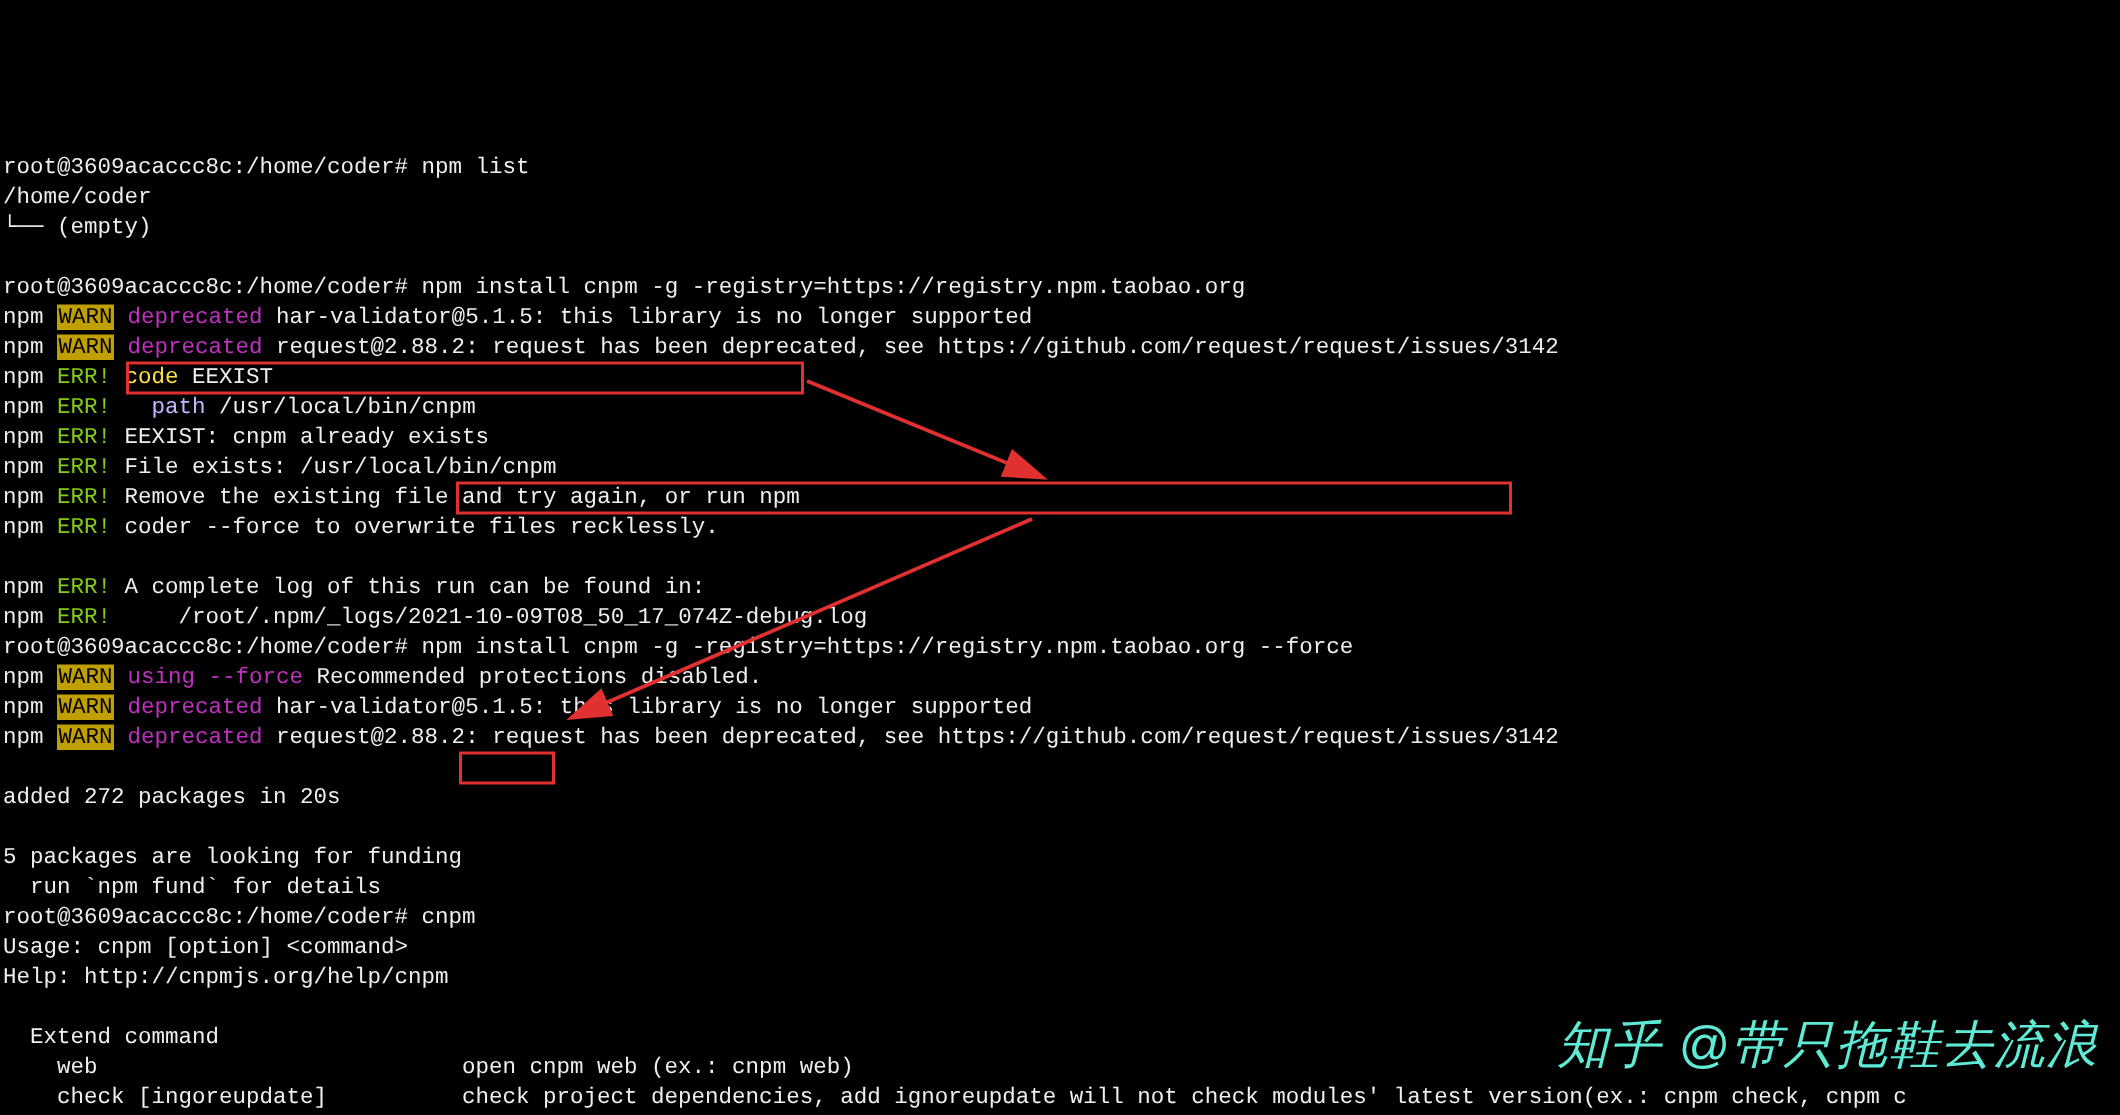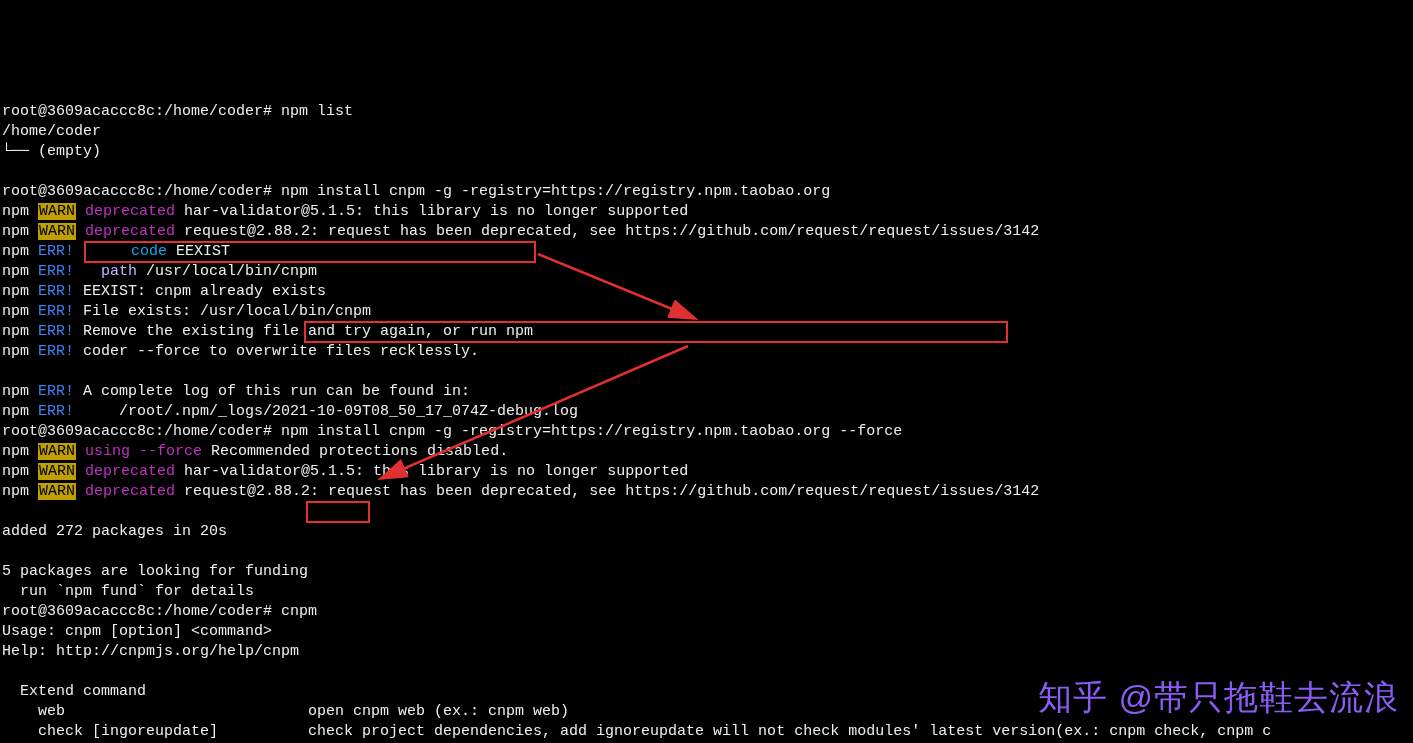--- a/index.html
+++ b/index.html
@@ -10,24 +10,24 @@
     font-size: 15px;
     line-height: 20px;
     width: 1413px;
     height: 743px;
     overflow: hidden;
     position: relative;
     white-space: pre;
   }
   .term { padding: 2px 0 0 2px; }
   .warn-bg { background: #c0a000; color: #000; padding: 0 1px; text-align: center; }
-  .err { color: #3b82f6; font-family: Liberation Mono, monospace; }
+  .err { color: #84cc16; font-family: Liberation Mono, monospace; }
   .deprecated { color: #c030c0; }
   .using-force { color: #c030c0; text-align: center; }
-  .code-label { color: #0ea5e9; margin-left: 48px; }
+  .code-label { color: #fde047; }
   .path-label { color: #c4b5fd; margin-left: 18px; }
   .highlight-box1 {
     position: absolute;
     border: 2px solid #e03030;
     left: 84px; top: 241px; width: 452px; height: 22px;
     pointer-events: none;
   }
   .highlight-box2 {
     position: absolute;
     border: 2px solid #e03030;
@@ -37,27 +37,28 @@
   .highlight-box3 {
     position: absolute;
     border: 2px solid #e03030;
     left: 306px; top: 501px; width: 64px; height: 22px;
     pointer-events: none;
   }
   .watermark {
     position: absolute;
     right: 14px;
     bottom: 36px;
-    color: #8b5cf6;
+    color: #5eead4;
     font-family: "Microsoft YaHei", "PingFang SC", sans-serif;
     font-size: 34px;
     font-weight: 500;
     text-shadow: 0 0 6px rgba(0,0,0,0.8);
     pointer-events: none;
     letter-spacing: 1px;
+    font-style: italic;
   }
   svg.arrows { position: absolute; left:0; top:0; pointer-events:none; }
 </style>
 </head>
 <body>
 
 
 
 <div class="term">
 <span>root@3609acaccc8c:/home/coder#</span> <span>npm list</span>

